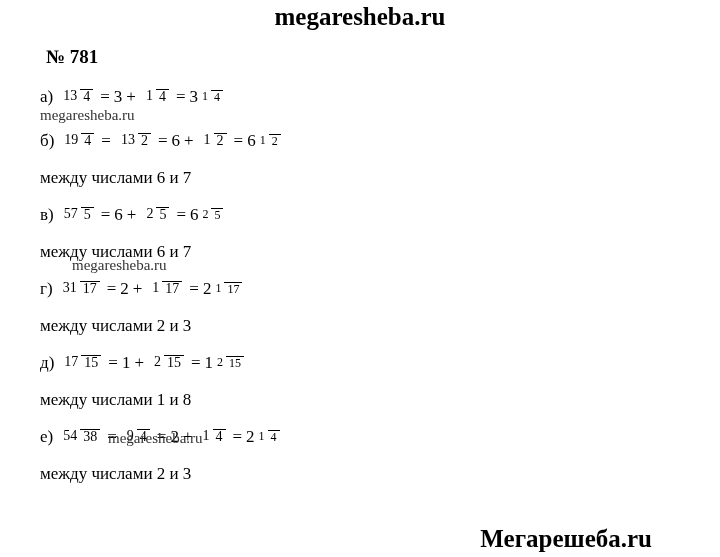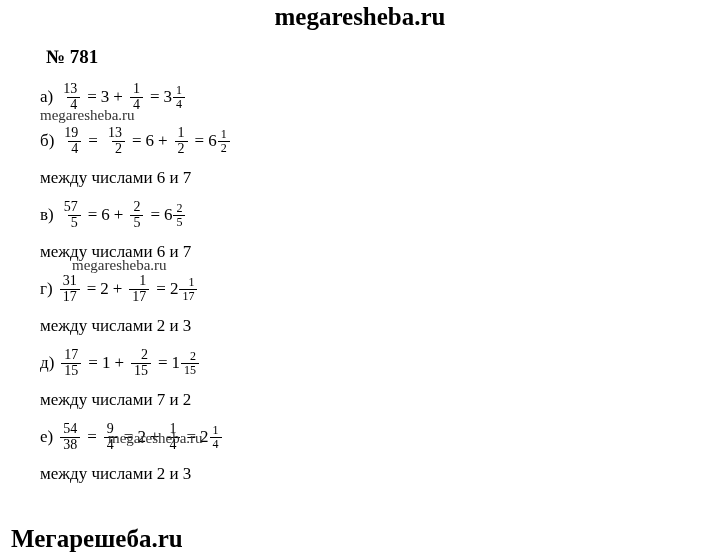--- a/index.html
+++ b/index.html
@@ -26,25 +26,24 @@
     font-size: 25px;
     letter-spacing: 0px;
     padding-top: 3px;
     box-sizing: border-box;
   }
   .footer-title {
     position: absolute;
     bottom: 4px;
     left: 0;
     width: 652px;
-    text-align: left;
+    text-align: right;
     font-family: "Liberation Serif", serif;
     font-weight: bold;
     font-size: 25px;
-    margin-left: 11px;
   }
   .task-number {
     position: absolute;
     left: 46px;
     top: 46px;
     font-family: "Liberation Serif", serif;
     font-weight: bold;
     font-size: 19px;
   }
   .solution {
@@ -62,22 +61,22 @@
   .line.text-line {
     height: 30px;
     font-size: 17px;
   }
   .label {
     margin-right: 4px;
     white-space: nowrap;
   }
   .frac {
     display: inline-flex;
-    flex-direction: column;
-    align-items: flex-end;
+    flex-direction: row;
+    align-items: flex-start;
     vertical-align: middle;
     margin: 0 3px;
     line-height: 1.05;
     font-size: 14px;
   }
   .frac .num {
     padding: 0 3px;
   }
   .frac .den {
     padding: 0 3px;
@@ -232,21 +231,21 @@
     </span>
     <span class="op">=</span>
     <span class="mixed">
       <span class="whole">1</span>
       <span class="frac">
         <span class="num">2</span>
         <span class="den">15</span>
       </span>
     </span>
   </div>
-  <div class="line text-line">между числами 7 и 2</div>
+  <div class="line text-line">между числами 1 и 8</div>
 
   <div class="line">
     <span class="label">е)</span>
     <span class="frac">
       <span class="num">54</span>
       <span class="den">38</span>
     </span>
     <span class="op">=</span>
     <span class="frac">
       <span class="num">9</span>

